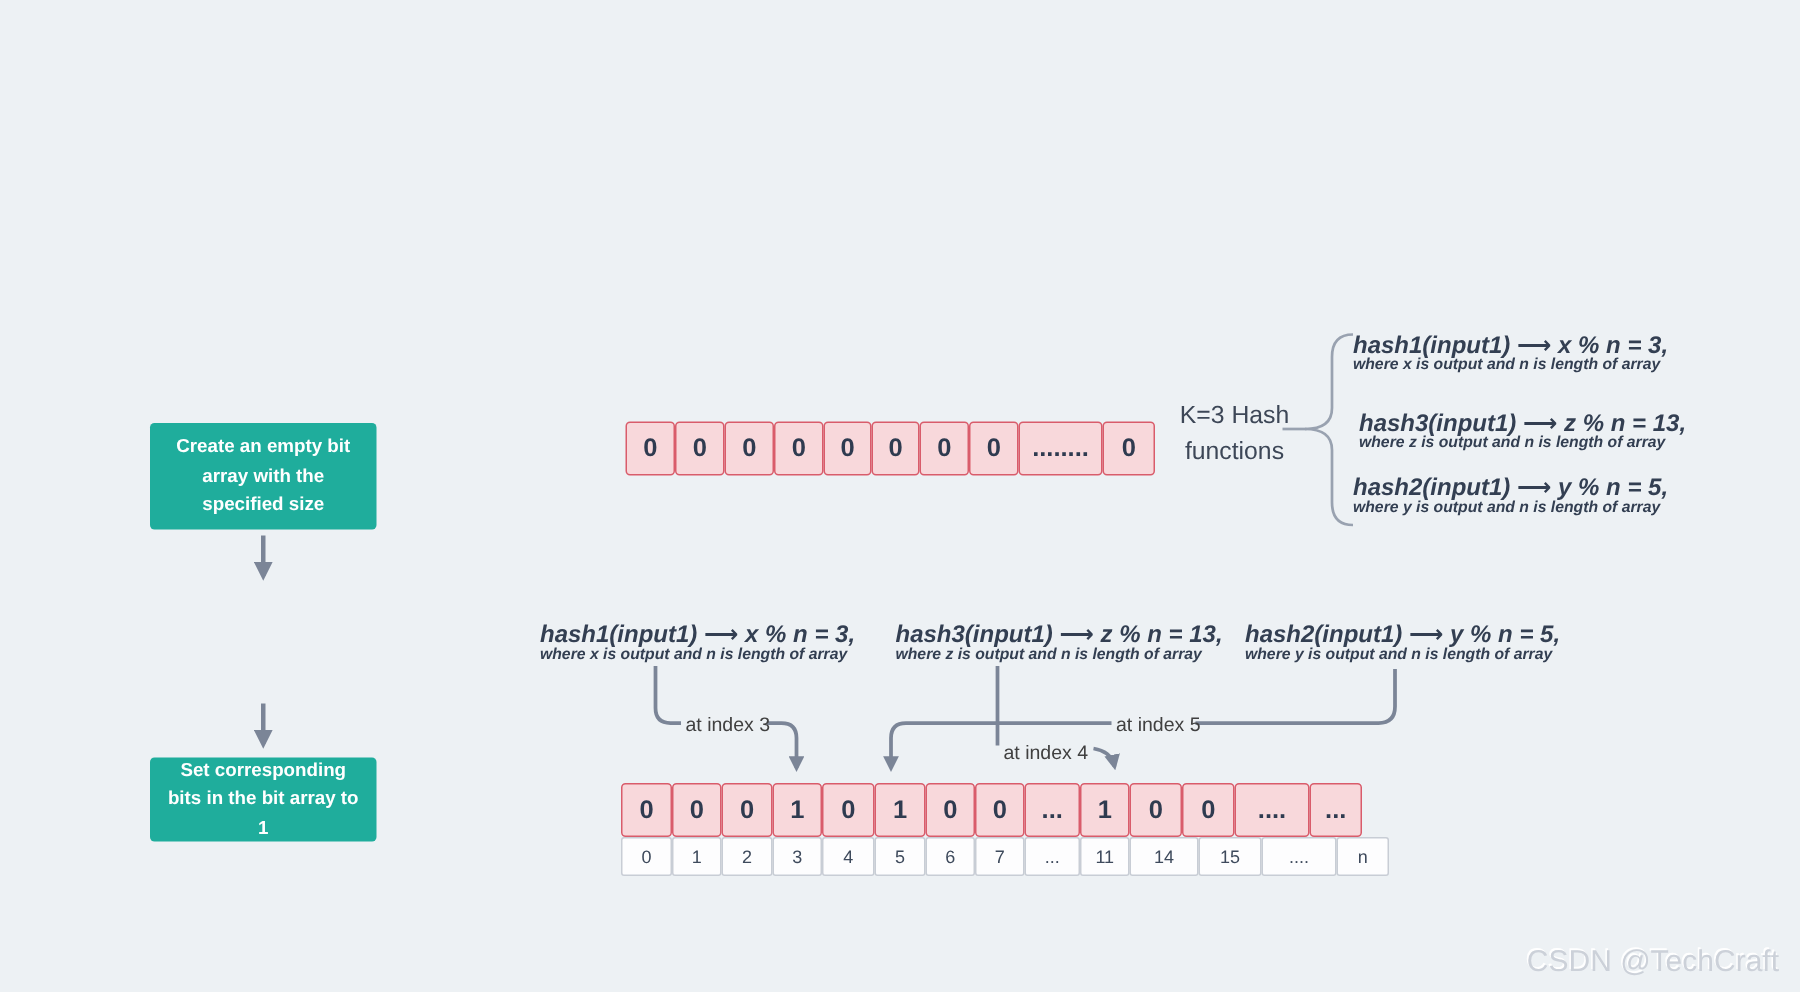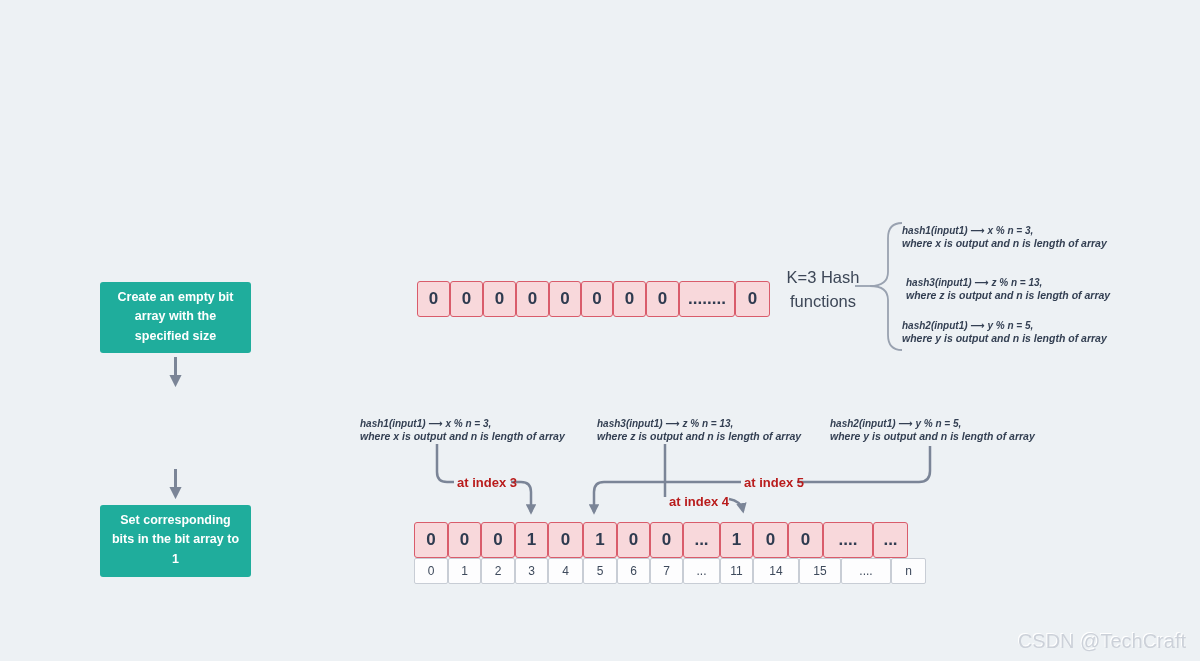--- a/index.html
+++ b/index.html
@@ -24,27 +24,27 @@
     z-index:2;
   }
   .title-banner span{
     font-size:82px;font-weight:700;letter-spacing:-3px;color:var(--navy);
     transform:scaleY(1.04);
   }
 
   
   .flow-box{
     position:absolute;left:100px;width:151px;background:var(--teal);
-    border-radius:3px;display:flex;align-items:flex-start;justify-content:center;
+    border-radius:3px;display:flex;align-items:center;justify-content:center;
     text-align:center;color:#fff;font-weight:700;font-size:12.5px;
     line-height:1.55;padding:6px 10px;z-index:2;
   }
   .fb1{top:282px;height:71px;}
   .fb2{top:393px;height:72px;}
-  .fb3{top:505px;height:72px;}
+  .fb3{top:505px;height:56px;}
 
   
   .bit-row{position:absolute;display:flex;z-index:2;}
   .cell{
     display:flex;align-items:center;justify-content:center;
     font-weight:700;color:#2f3b50;
   }
   .cell.pink{
     height:36px;background:var(--pink);border:1.5px solid var(--red);
     border-radius:3px;font-size:17px;
@@ -61,32 +61,32 @@
   }
 
   
   .k-label{
     position:absolute;left:780px;top:266px;width:86px;text-align:center;
     font-size:16.5px;color:#3d4757;line-height:1.45;white-space:pre-line;z-index:2;
   }
 
   
   .hash-block{position:absolute;z-index:2;color:var(--ink);font-style:italic;font-weight:700;}
-  .hash-block .formula{font-size:10px;line-height:13px;}
+  .hash-block .formula{font-size:16px;line-height:13px;}
   .hash-block .detail{font-size:10.5px;line-height:13px;}
   .hr1{left:902px;top:224px;}
   .hr2{left:906px;top:276px;}
   .hr3{left:902px;top:319px;}
   .hm1{left:360px;top:417px;}
   .hm2{left:597px;top:417px;}
   .hm3{left:830px;top:417px;}
 
   
   .at-label{
-    position:absolute;font-size:13px;font-weight:700;color:#b91c1c;z-index:2;
+    position:absolute;font-size:13px;font-weight:400;color:#404040;z-index:2;
     background:transparent;
   }
   .at3{left:457px;top:475px;}
   .at13{left:669px;top:494px;}
   .at5{left:744px;top:475px;}
 
   
   .watermark{
     position:absolute;right:14px;bottom:8px;font-size:20px;
     color:var(--watermark);text-shadow:-1px -1px 0 #ffffff;z-index:2;

